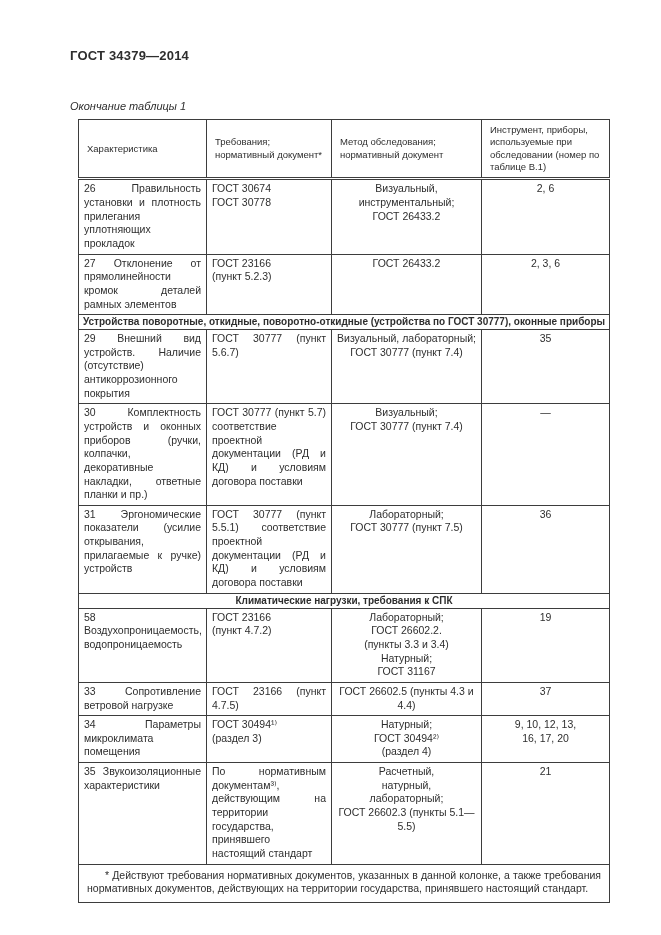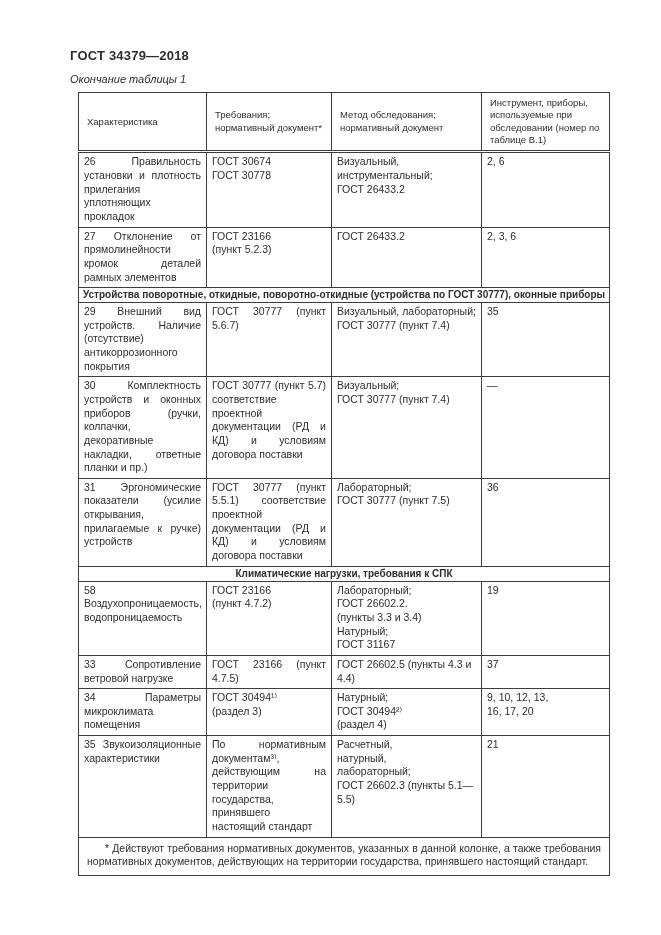--- a/index.html
+++ b/index.html
@@ -13,21 +13,21 @@
   }
   .page { padding: 48px 51px 0 70px; }
   .doc-code {
     font-weight: bold;
     font-size: 13px;
     letter-spacing: 0.2px;
   }
   .caption {
     font-style: italic;
     font-size: 11px;
-    margin-top: 10px;
+    margin-top: 37px;
     margin-bottom: 7px;
   }
   table.gost {
     border-collapse: collapse;
     table-layout: fixed;
     width: 531px;
     margin-left: 8px;
   }
   table.gost th, table.gost td {
     border: 1px solid #3d3d3d;
@@ -42,21 +42,21 @@
     border-bottom: 3px double #3d3d3d;
   }
   td.cell {
     font-size: 10.5px;
     line-height: 1.3;
     vertical-align: top;
     padding: 2px 5px 3px 5px;
     white-space: pre-line;
   }
   td.c1, td.c2 { text-align: justify; }
-  td.c3, td.c4 { text-align: left; }
+  td.c3, td.c4 { text-align: center; }
   tr.section td {
     font-size: 10px;
     font-weight: bold;
     text-align: center;
     padding: 1px 3px 2px 3px;
     white-space: normal;
     margin-top: 20px;
   }
   tr.noterow td {
     font-size: 10.5px;
@@ -65,21 +65,21 @@
     text-indent: 18px;
     padding: 4px 8px 6px 8px;
     white-space: normal;
   }
 </style>
 </head>
 <body>
 
 <div class="page">
 
-  <div class="doc-code">ГОСТ 34379—2018</div>
+  <div class="doc-code">ГОСТ 34379—2014</div>
 
   <div class="caption">Окончание таблицы 1</div>
 
   <table class="gost">
     <colgroup>
       <col style="width:128px">
         <col style="width:125px">
         <col style="width:150px">
         <col style="width:128px">
     </colgroup>

